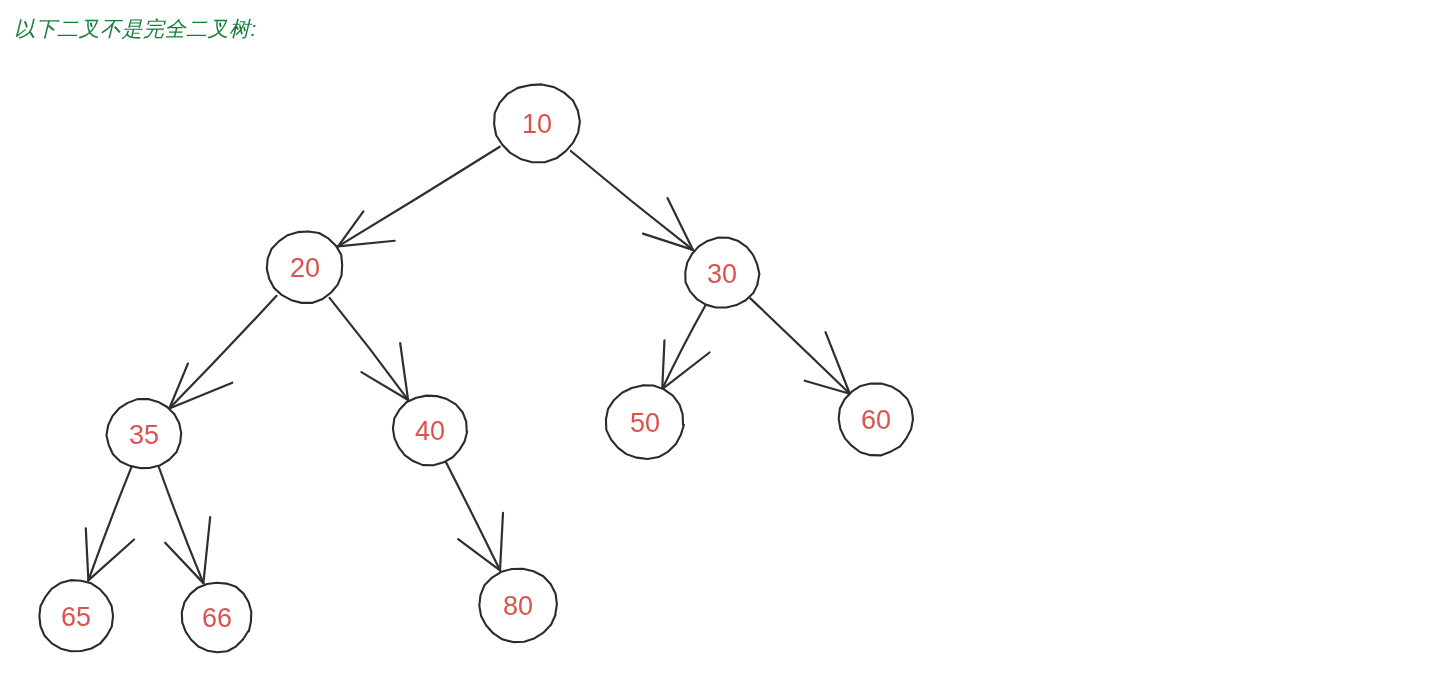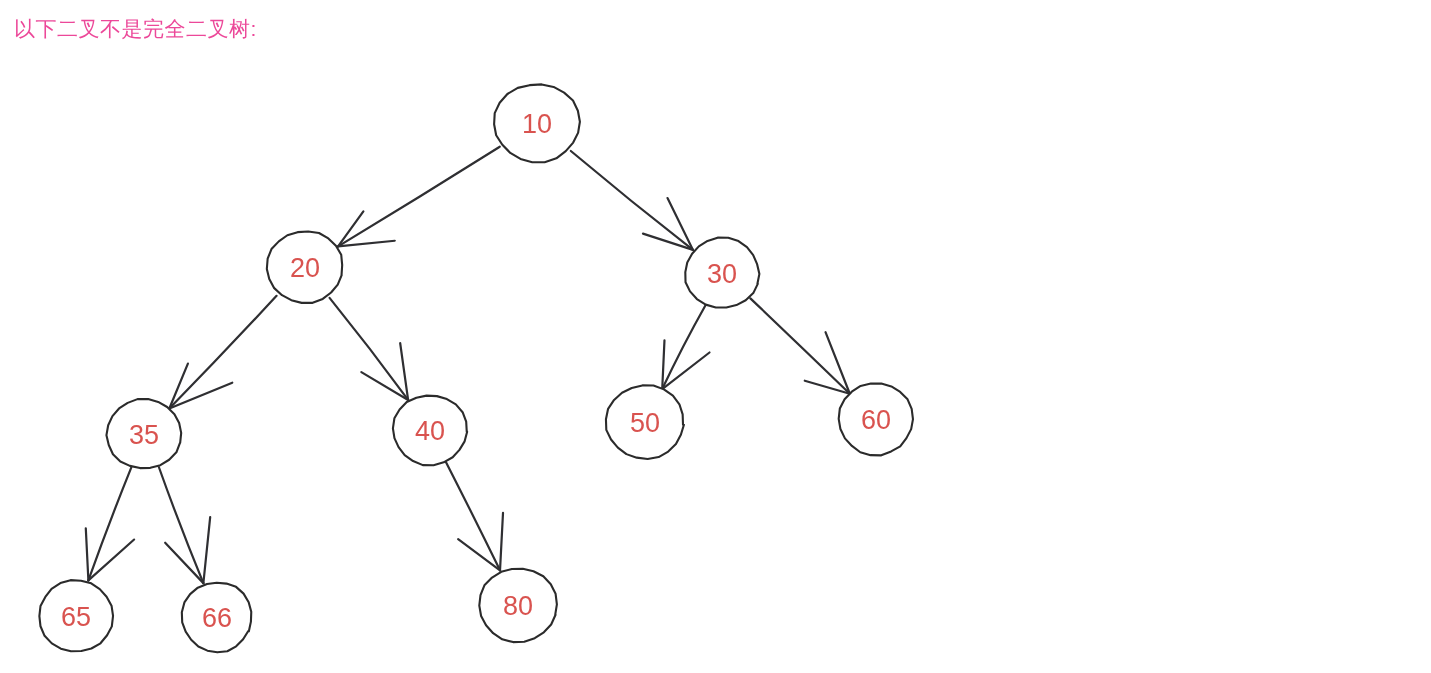--- a/index.html
+++ b/index.html
@@ -13,23 +13,24 @@
     overflow: hidden;
     font-family: "Liberation Sans", "DejaVu Sans", sans-serif;
     position: relative;
   }
   #caption {
     position: absolute;
     left: 14px;
     top: 16px;
     font-size: 21px;
     line-height: 1.2;
-    color: #ec4899;
+    color: #15803d;
     white-space: nowrap;
     letter-spacing: 0.5px;
+    font-style: italic;
   }
   #tree-canvas {
     position: absolute;
     left: 0;
     top: 0;
     width: 1431px;
     height: 673px;
   }
   .node-circle {
     fill: #ffffff;

